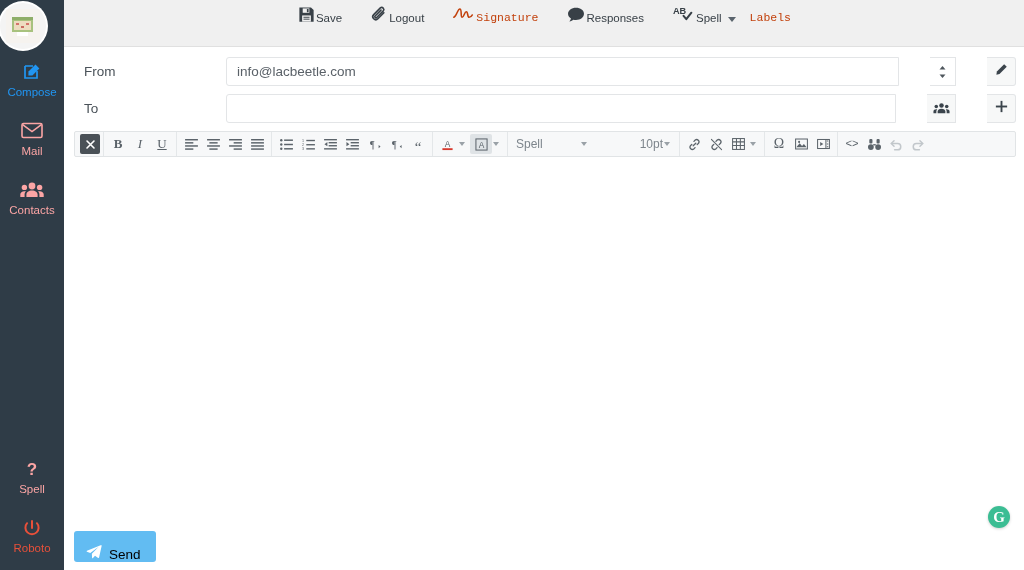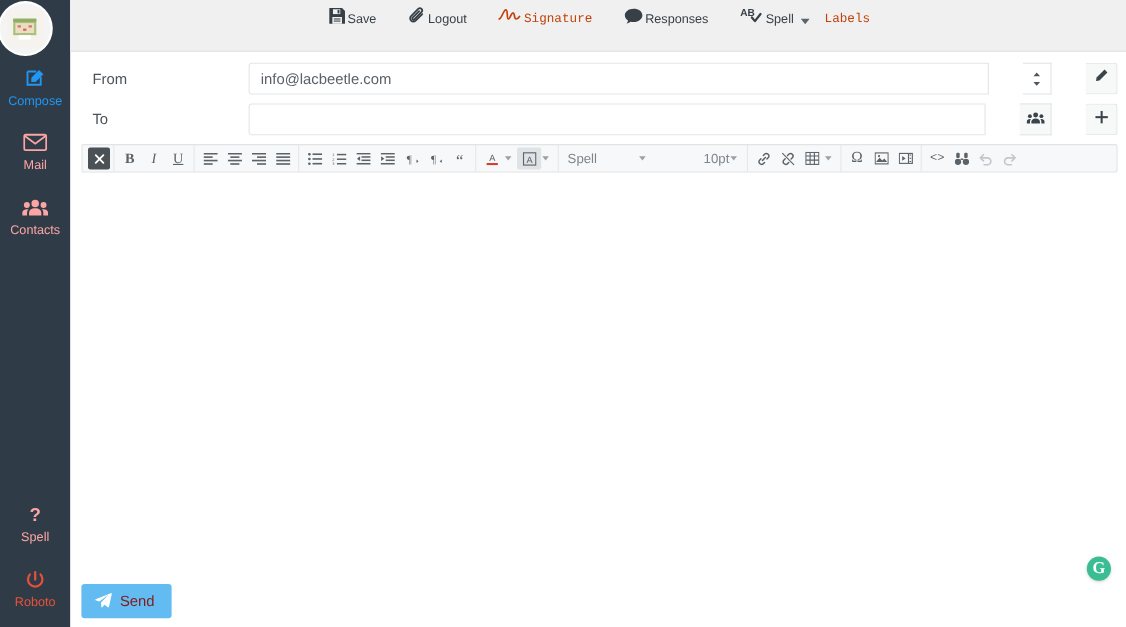--- a/index.html
+++ b/index.html
@@ -112,23 +112,23 @@
   }
   .e-sel .cap { white-space: nowrap; }
 
   #editor-body {
     margin: 0 8px 0 10px; height: 330px; background: #fff; outline: none;
   }
 
   
   #send-bar { position: absolute; left: 10px; bottom: 8px; }
   #send-btn {
-    background: #62bcf2; color: #7f1d1d; border: none; border-radius: 3px;
+    background: #62bcf2; color: #000000; border: none; border-radius: 3px;
     height: 31px; padding: 0 15px 0 12px; font-size: 13.5px; cursor: pointer;
-    display: flex; align-items: center; gap: 7px;
+    display: flex; align-items: flex-end; gap: 7px;
     font-family: "Liberation Sans", sans-serif;
   }
 
   
   #assist-widget {
     position: absolute; right: 14px; bottom: 42px;
     width: 22px; height: 22px; border-radius: 50%;
     background: #3bbd93; display: flex; align-items: center;
     justify-content: center; cursor: pointer;
     box-shadow: 0 1px 3px rgba(0,0,0,.18);

